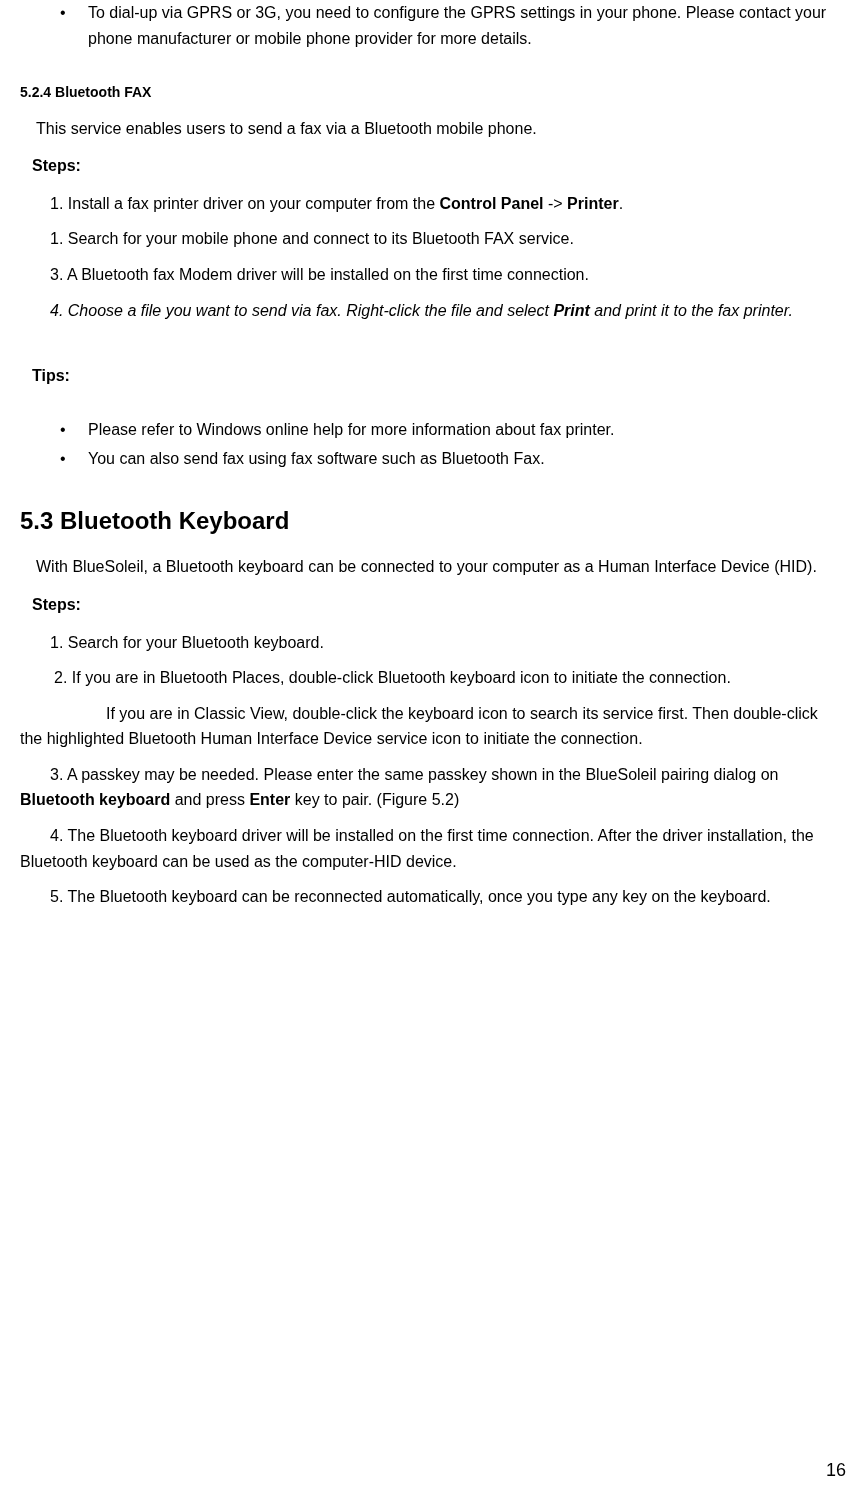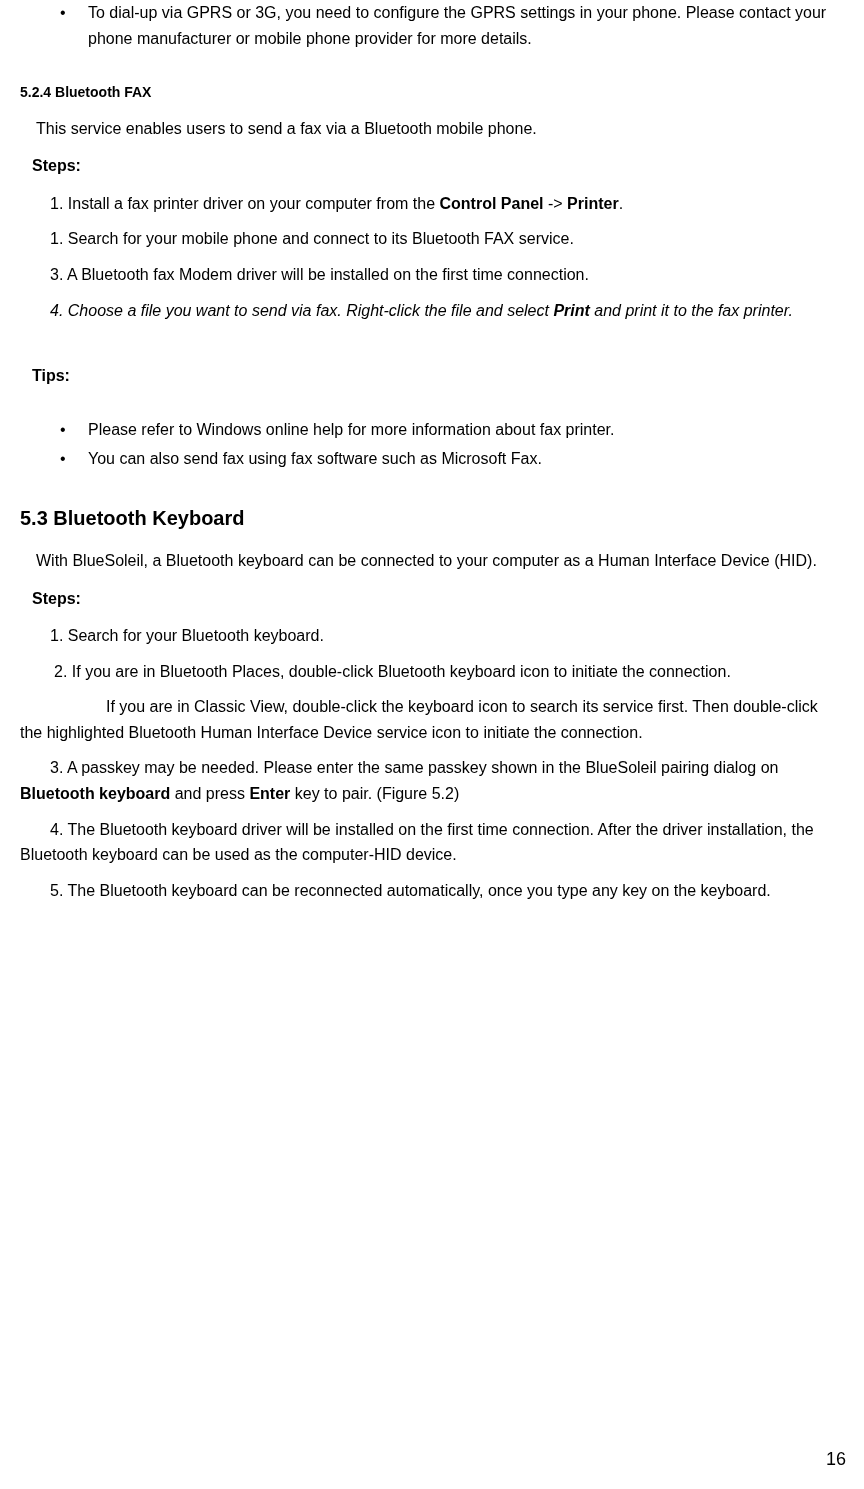--- a/index.html
+++ b/index.html
@@ -23,42 +23,42 @@
     }
     .bullet-item .content {
       flex: 1;
     }
     h2 {
       font-size: 14px;
       font-weight: bold;
       margin: 30px 0 12px 0;
     }
     h3 {
-      font-size: 20px;
+      font-size: 24px;
       font-weight: bold;
       margin: 30px 0 14px 0;
     }
     .para {
       margin: 8px 16px;
     }
     .bold {
       font-weight: bold;
     }
     .steps-label, .tips-label {
       font-weight: bold;
       margin: 12px 12px;
     }
     .step-item {
       margin: 10px 0 10px 0;
       padding-left: 30px;
       text-indent: 0;
     }
     .page-number {
       position: fixed;
-      bottom: 15px;
+      bottom: 4px;
       right: 18px;
       font-size: 18px;
     }
   </style>
 </head>
 <body>
 
 <div class="bullet-item">
   <span class="bullet">•</span>
   <span class="content">To dial-up via GPRS or 3G, you need to configure the GPRS settings in your phone. Please contact your phone manufacturer or mobile phone provider for more details.</span>
@@ -86,21 +86,21 @@
 
 <div style="height:16px;"></div>
 
 <div class="bullet-item">
   <span class="bullet">•</span>
   <span class="content">Please refer to Windows online help for more information about fax printer.</span>
 </div>
 
 <div class="bullet-item">
   <span class="bullet">•</span>
-  <span class="content">You can also send fax using fax software such as Microsoft Fax.</span>
+  <span class="content">You can also send fax using fax software such as Bluetooth Fax.</span>
 </div>
 
 <h3>5.3   Bluetooth Keyboard</h3>
 
 <div class="para">With BlueSoleil, a Bluetooth keyboard can be connected to your computer as a Human Interface Device (HID).</div>
 
 <div class="steps-label">Steps:</div>
 
 <div class="step-item">1.   Search for your Bluetooth keyboard.</div>
 

